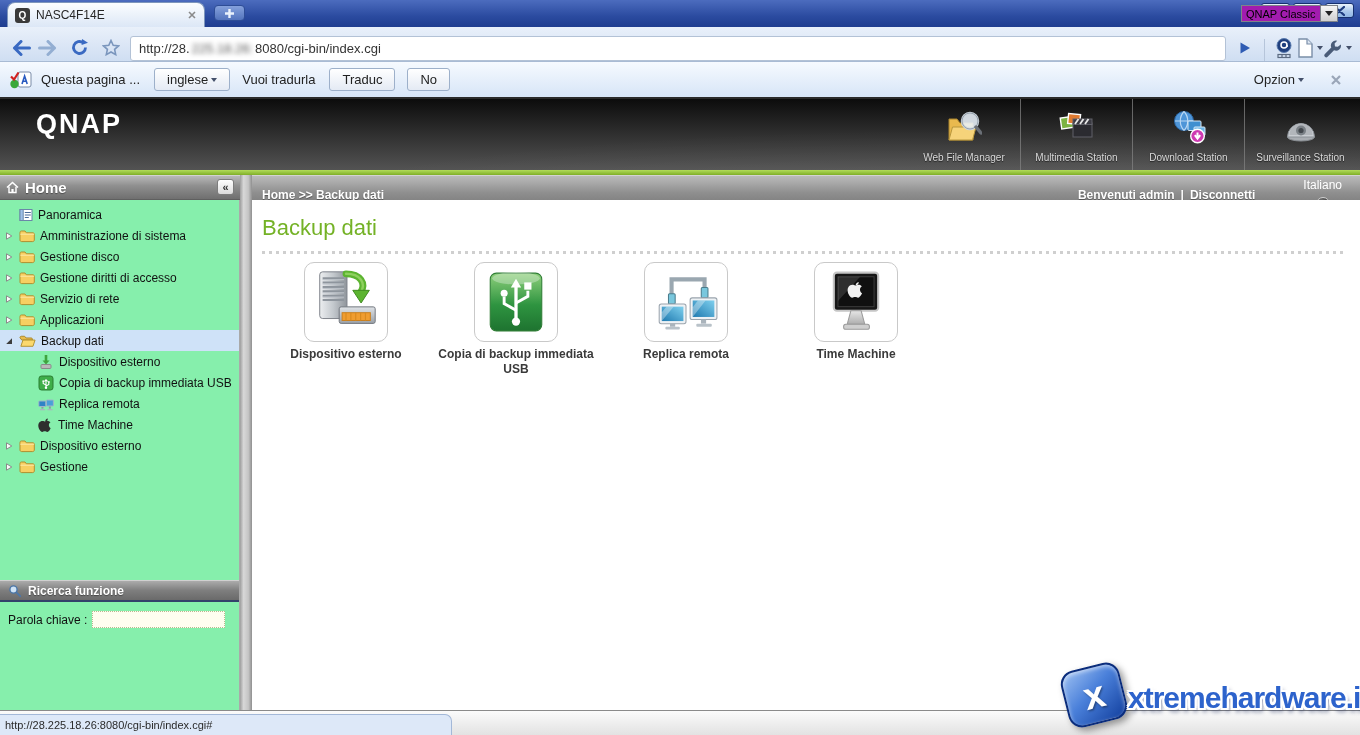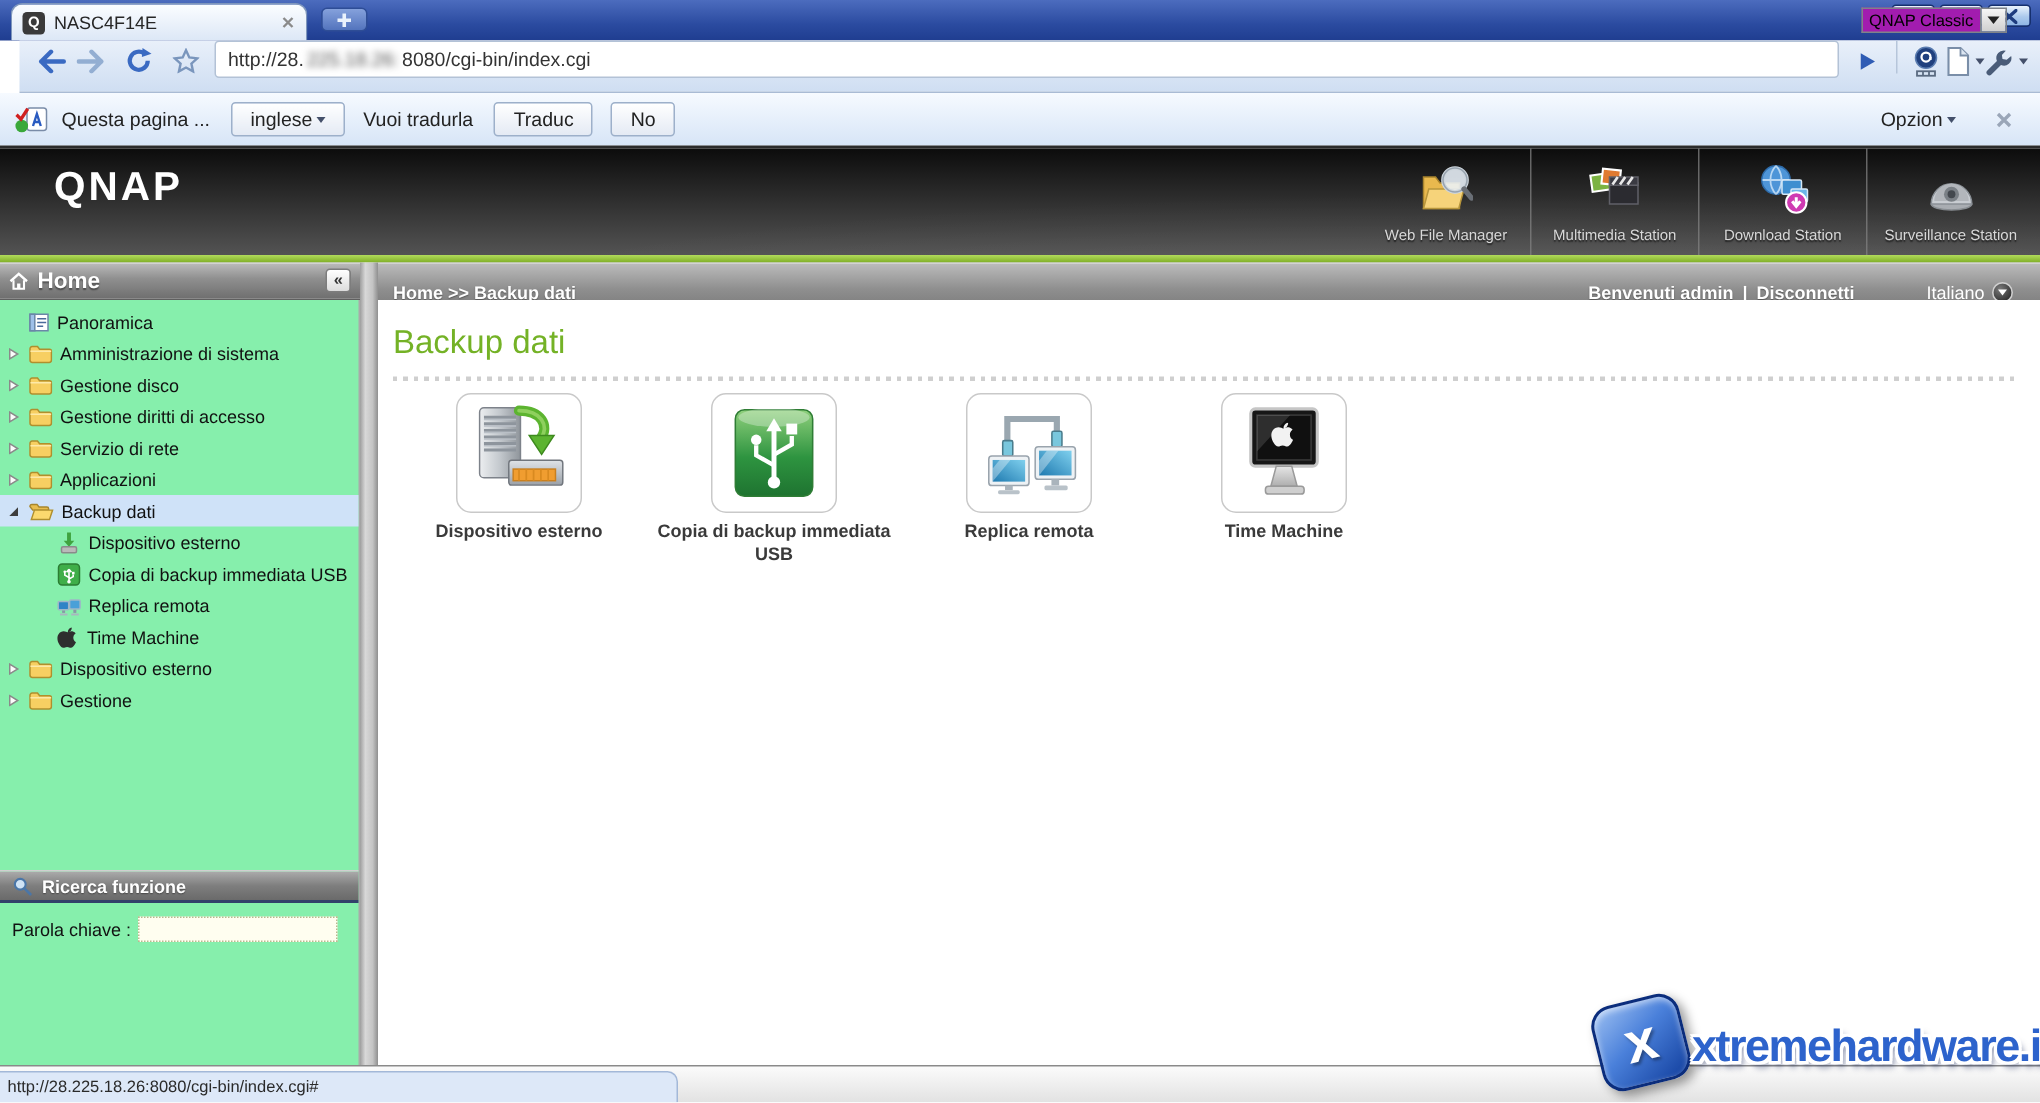--- a/index.html
+++ b/index.html
@@ -10,21 +10,21 @@
 .titlebar{position:absolute;top:0;left:0;right:0;height:27px;background:linear-gradient(#4c6cbe,#2b4ba0 60%,#1f3d90);}
 .tab{position:absolute;left:7px;top:2px;width:198px;height:25px;background:linear-gradient(#fbfdff,#dce7f6);border:1px solid #7e96bc;border-bottom:none;border-radius:8px 8px 0 0;display:flex;align-items:center;padding:0 7px;gap:6px;}
 .favicon{width:15px;height:15px;border-radius:3px;background:#3a3a3a;color:#fff;display:flex;align-items:center;justify-content:center;font-size:10px;font-weight:bold;flex:none;}
 .tab-title{flex:1;font-size:12px;color:#262626;white-space:nowrap;overflow:hidden;}
 .newtab{position:absolute;left:214px;top:5px;width:31px;height:16px;background:linear-gradient(#85a1dc,#5374bd);border:1px solid #2e4d96;border-radius:4px;display:flex;align-items:center;justify-content:center;}
 .wincontrols{position:absolute;right:6px;top:3px;display:flex;gap:3px;}
 .winbtn{width:29px;height:15px;border:1px solid #16306e;border-radius:3px;background:linear-gradient(#eaf3fd,#abc9ec 55%,#8fb6e4);display:flex;align-items:center;justify-content:center;}
 .glyph-min{width:10px;height:3px;background:#1e3c7e;margin-top:6px;}
 
 
-.toolbar{position:absolute;top:27px;height:35px;left:0;right:0;background:linear-gradient(#e9f0fa,#cfdef2);border-bottom:1px solid #a9bbd4;display:flex;align-items:flex-start;padding:0 8px;margin-left:13px;}
+.toolbar{position:absolute;top:27px;height:35px;left:0;right:0;background:linear-gradient(#e9f0fa,#cfdef2);border-bottom:1px solid #a9bbd4;display:flex;align-items:flex-end;padding:0 8px;}
 .tbtn{display:flex;align-items:center;justify-content:center;height:27px;min-width:26px;border-radius:4px;}
 .urlbar{flex:1;height:25px;background:#fff;border:1px solid #b3c2d6;border-radius:3px;margin:0 6px;display:flex;align-items:center;padding:0 8px;font-size:13px;color:#333;overflow:hidden;white-space:nowrap;}
 .url-blur{filter:blur(2.5px);color:#555;margin:0 2px;}
 .toolbar .sep{width:1px;height:22px;background:#b6c5da;margin:0 6px;}
 .caret{width:0;height:0;border-left:3.5px solid transparent;border-right:3.5px solid transparent;border-top:4px solid #44506a;margin-left:3px;}
 
 
 .translatebar{position:absolute;top:62px;height:37px;left:0;right:0;background:linear-gradient(#f6faff,#d7e5f7);border-bottom:2px solid #2b2b2b;display:flex;align-items:center;padding:0 10px;font-size:13px;color:#222;}
 .tr-btn{background:linear-gradient(#fff,#e4eaf4);border:1px solid #9db0ca;border-radius:3px;padding:3px 12px;font-size:13px;color:#222;margin-right:12px;display:flex;align-items:center;}
 .tr-text{margin-right:14px;}
@@ -39,21 +39,21 @@
 .station-label{font-size:10px;color:#d8d8d8;white-space:nowrap;text-shadow:0 1px 1px rgba(0,0,0,.6);}
 .green-line{position:absolute;top:170px;height:5px;left:0;right:0;background:linear-gradient(#b2dc5b,#7fae27);}
 
 
 .crumb-left{position:absolute;top:175px;height:25px;left:0;width:240px;background:linear-gradient(#bdbdbd,#8f8f8f 45%,#6f6f6f);display:flex;align-items:center;padding:0 6px;gap:6px;box-shadow:inset 0 1px 0 rgba(255,255,255,.35);border-bottom:1px solid #5f5f5f;}
 .crumb-title{color:#fff;font-weight:bold;font-size:15px;flex:1;text-shadow:0 1px 1px rgba(0,0,0,.4);}
 .collapse-btn{width:17px;height:16px;background:linear-gradient(#fff,#dcdcdc);border:1px solid #7d7d7d;border-radius:3px;color:#333;font-size:11px;font-weight:bold;display:flex;align-items:center;justify-content:center;line-height:1;}
 .crumb-main{position:absolute;top:175px;height:40px;left:252px;right:0;background:linear-gradient(#bdbdbd,#8f8f8f 45%,#6f6f6f);display:flex;align-items:center;padding:0 10px;box-shadow:inset 0 1px 0 rgba(255,255,255,.35);border-bottom:1px solid #5f5f5f;}
 .breadcrumb{color:#fff;font-weight:bold;font-size:12px;flex:1;text-shadow:0 1px 1px rgba(0,0,0,.4);}
 .welcome{color:#fff;font-weight:bold;font-size:12px;display:flex;gap:6px;align-items:center;text-shadow:0 1px 1px rgba(0,0,0,.4);}
-.lang{color:#fff;font-size:12px;margin-left:48px;margin-right:8px;display:flex;align-items:center;gap:5px;}
+.lang{color:#fff;font-size:12px;margin-left:48px;margin-right:8px;display:flex;align-items:center;gap:5px;flex-direction:column;}
 .lang-circle{width:14px;height:14px;border-radius:50%;background:radial-gradient(circle at 35% 30%,#7a7a7a,#1b1b1b);border:1px solid #cfcfcf;display:flex;align-items:center;justify-content:center;}
 .caret-w{width:0;height:0;border-left:3px solid transparent;border-right:3px solid transparent;border-top:4px solid #fff;}
 
 
 .splitter{position:absolute;top:175px;bottom:25px;left:240px;width:12px;background:linear-gradient(90deg,#9e9e9e,#d8d8d8 30%,#c4c4c4 70%,#8f8f8f);}
 .sidebar{position:absolute;top:200px;left:0;width:240px;height:510px;background:#86efac;border-right:1px solid #a9a9a9;}
 .trow{position:absolute;left:0;width:239px;height:21px;display:flex;align-items:center;padding-left:5px;font-size:12px;color:#111;gap:5px;cursor:pointer;}
 .trow.child{padding-left:38px;}
 .trow.sel{background:#cfe2f8;}
 .exp{width:9px;display:flex;flex:none;}

